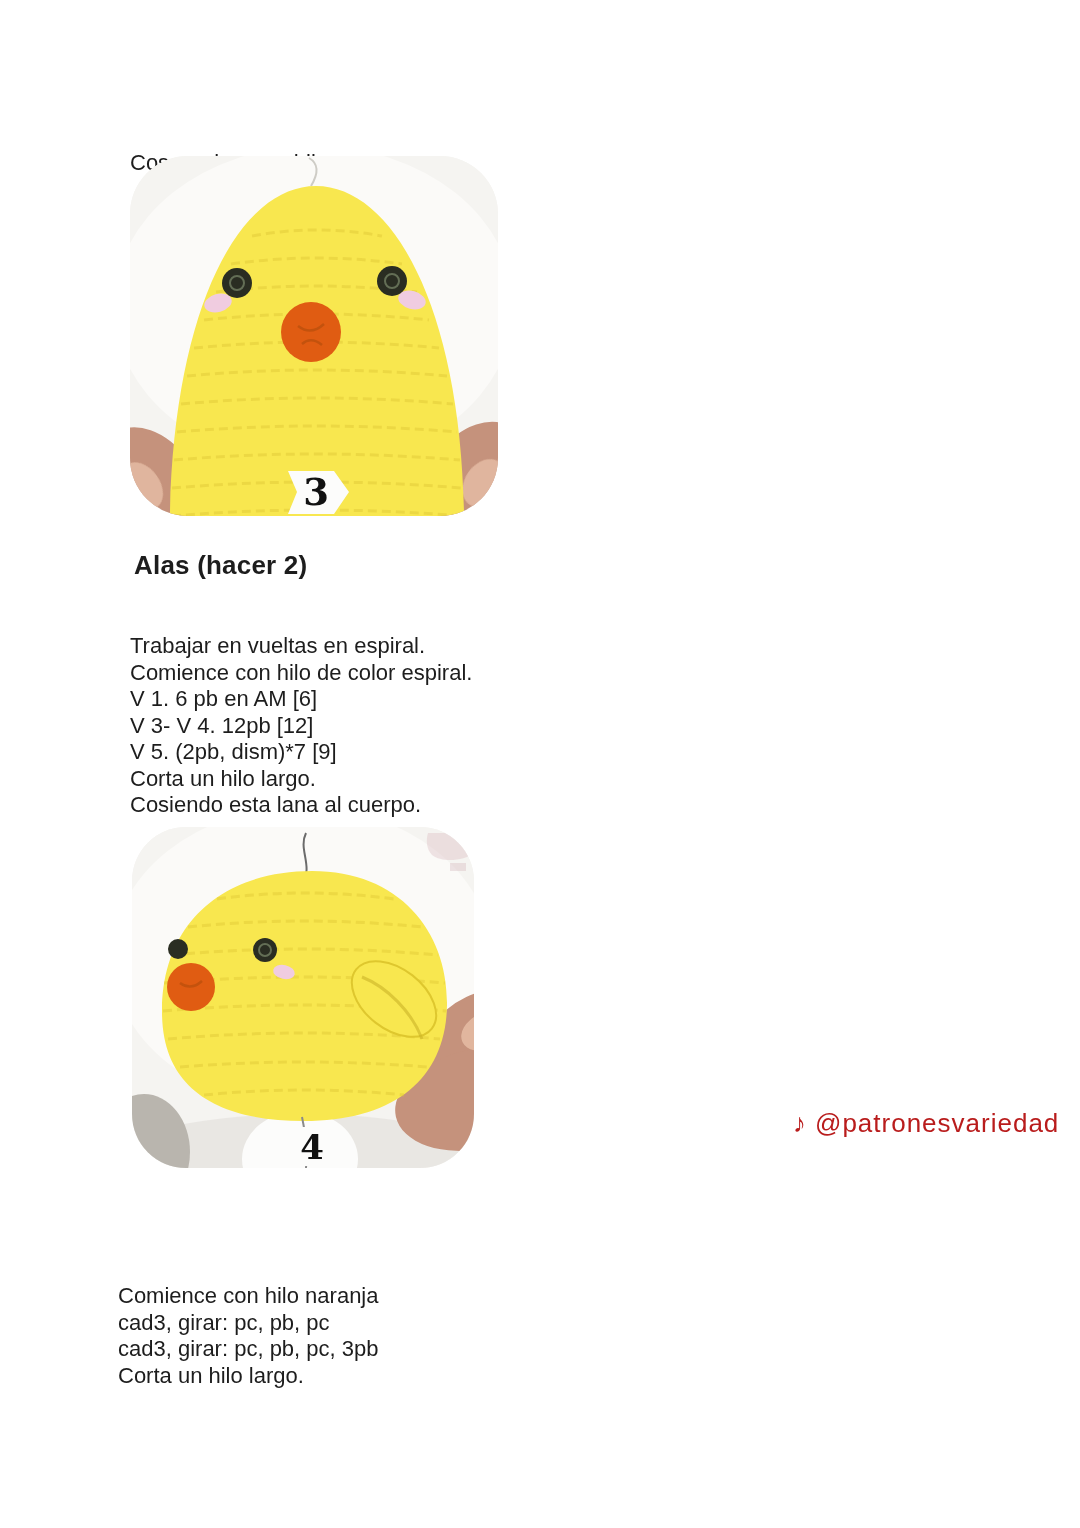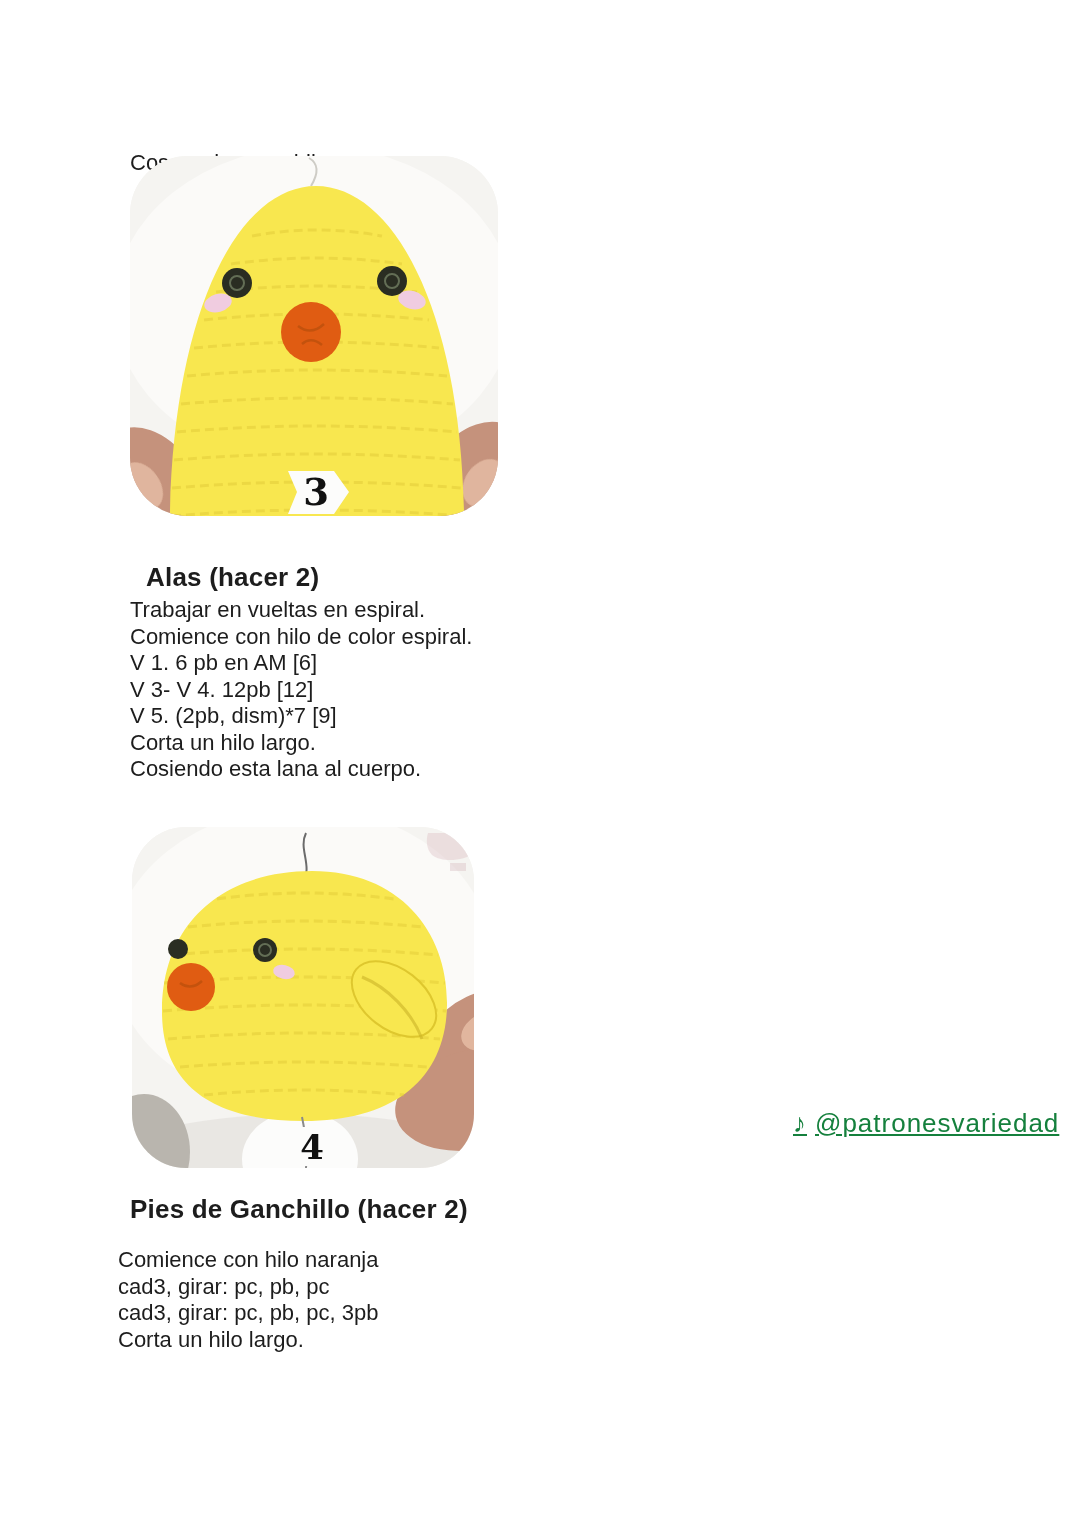--- a/index.html
+++ b/index.html
@@ -9,32 +9,32 @@
     background:#ffffff;
     font-family:"Liberation Sans","DejaVu Sans",sans-serif;
     color:#1d1d1d;
     overflow:hidden;
   }
   .abs{position:absolute;}
   .caption{left:130px;top:128px;font-size:22px;line-height:26px;}
   .heading{font-size:26px;font-weight:bold;letter-spacing:.2px;}
   .heading-alas{left:130px;top:546px;}
   .heading-pies{left:130px;top:1194px;}
-  .lines{font-size:22px;line-height:26.5px;}
+  .lines{font-size:22px;line-height:26.5px;margin-top:36px;}
   .lines p{margin:0;}
   .lines-alas{left:130px;top:597px;}
   .lines-pies{left:118px;top:1247px;}
   .photo{overflow:hidden;background:#f5f4f1;}
   .photo-front{left:130px;top:156px;width:368px;height:360px;border-radius:58px;}
   .photo-side{left:132px;top:827px;width:342px;height:341px;border-radius:54px;}
   .photo svg{display:block;width:100%;height:100%;}
   .watermark{
     left:793px;top:1108px;
-    font-size:26px;color:#15803d;letter-spacing:1px;
-    white-space:nowrap;user-select:none;text-decoration:underline;
+    font-size:26px;color:#b91c1c;letter-spacing:1px;
+    white-space:nowrap;user-select:none;
   }
   .watermark .note{margin-right:8px;}
   .ribbon-number{
     font-family:"DejaVu Serif","Liberation Serif",serif;
     font-weight:bold;
   }
 </style>
 </head>
 <body>
 
@@ -101,21 +101,21 @@
       <g fill="none" stroke-width="2.5" opacity="0.7" stroke="#b84e0c">
         <path d="M 168 170 Q 181 180 194 168"></path>
         <path d="M 172 188 Q 181 180 192 189"></path>
       </g>
 
       <polygon points="158,315 204,315 219,336 204,358 158,358 167,336" fill="#fcfcfb"></polygon>
       <text x="186" y="349" text-anchor="middle" font-size="37" class="ribbon-number" fill="#111111">3</text>
     </svg>
   </figure>
 
-  <h2 class="abs heading heading-alas" style="margin:16px">Alas (hacer 2)</h2>
+  <h2 class="abs heading heading-alas" style="margin:4px">Alas (hacer 2)</h2>
   <div class="abs lines lines-alas">
     <p>Trabajar en vueltas en espiral.</p>
     <p>Comience con hilo de color espiral.</p>
     <p>V 1. 6 pb en AM [6]</p>
     <p>V 3- V 4. 12pb [12]</p>
     <p>V 5. (2pb, dism)*7 [9]</p>
     <p>Corta un hilo largo.</p>
     <p>Cosiendo esta lana al cuerpo.</p>
   </div>
 
@@ -171,21 +171,20 @@
 
       <polygon points="152,300 198,300 213,320 198,339 152,339 161,320" fill="#fcfcfb"></polygon>
       <text x="180" y="332" text-anchor="middle" font-size="34" class="ribbon-number" fill="#111111">4</text>
     </svg>
   </figure>
 
   <div class="abs watermark">
     <span class="note">♪</span><span>@patronesvariedad</span>
   </div>
 
-  <h2 class="abs heading heading-pies" style="margin:0">Pies de Ganchillo (hacer 2)</h2>
   <div class="abs lines lines-pies">
     <p>Comience con hilo naranja</p>
     <p>cad3, girar: pc, pb, pc</p>
     <p>cad3, girar: pc, pb, pc, 3pb</p>
     <p>Corta un hilo largo.</p>
   </div>
 
 </div>
 
 </body></html>

